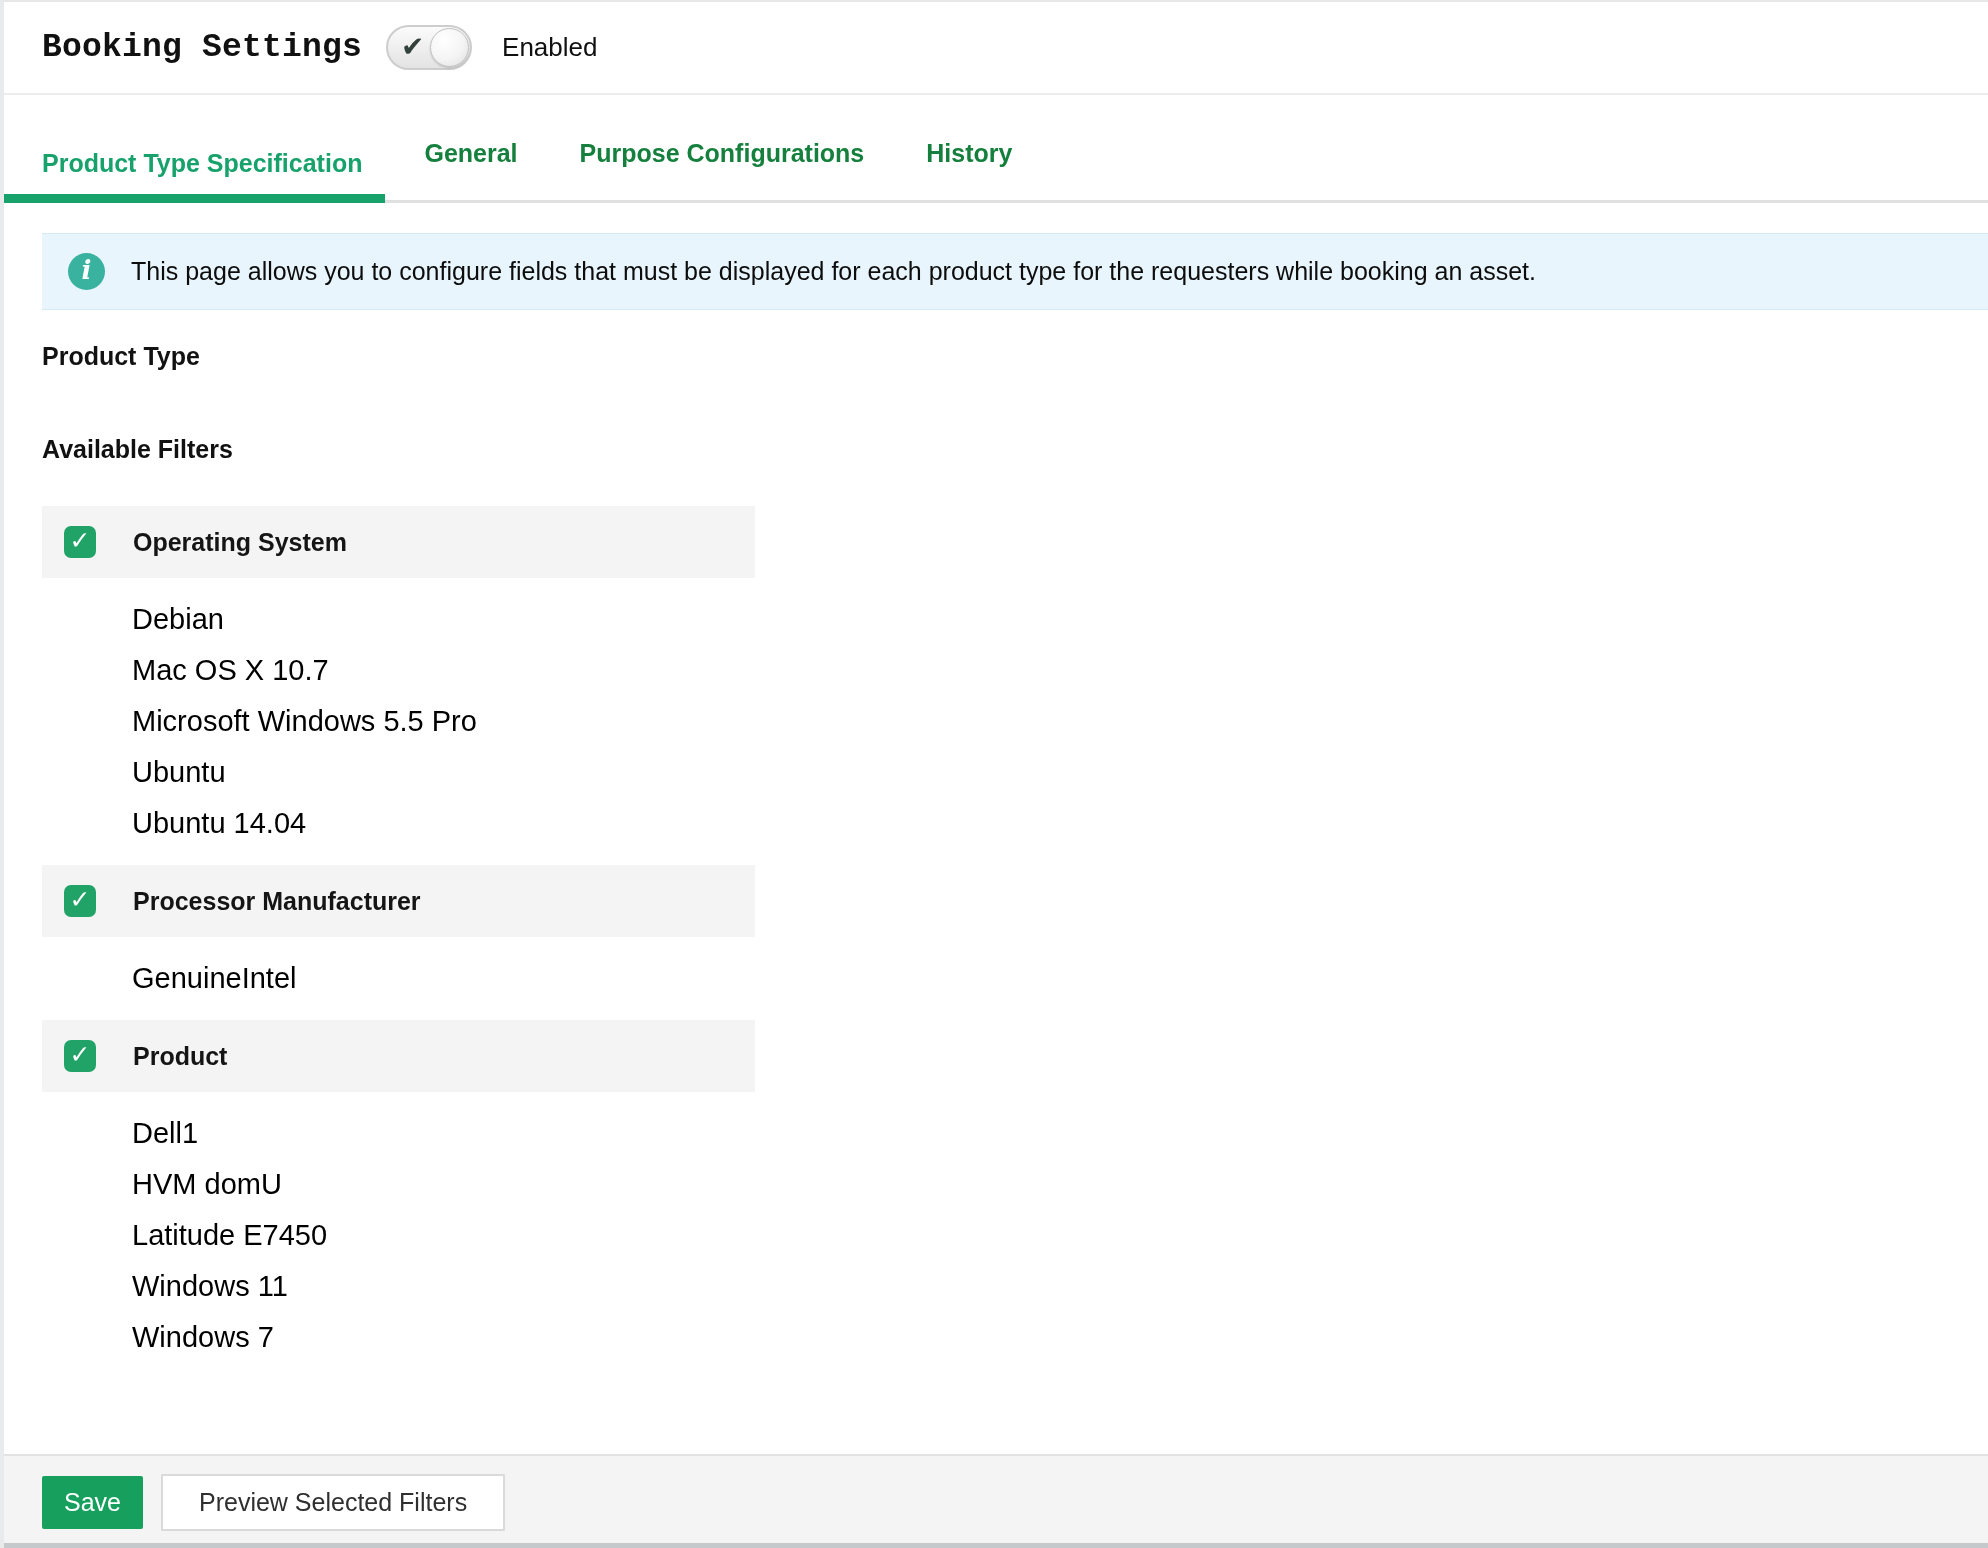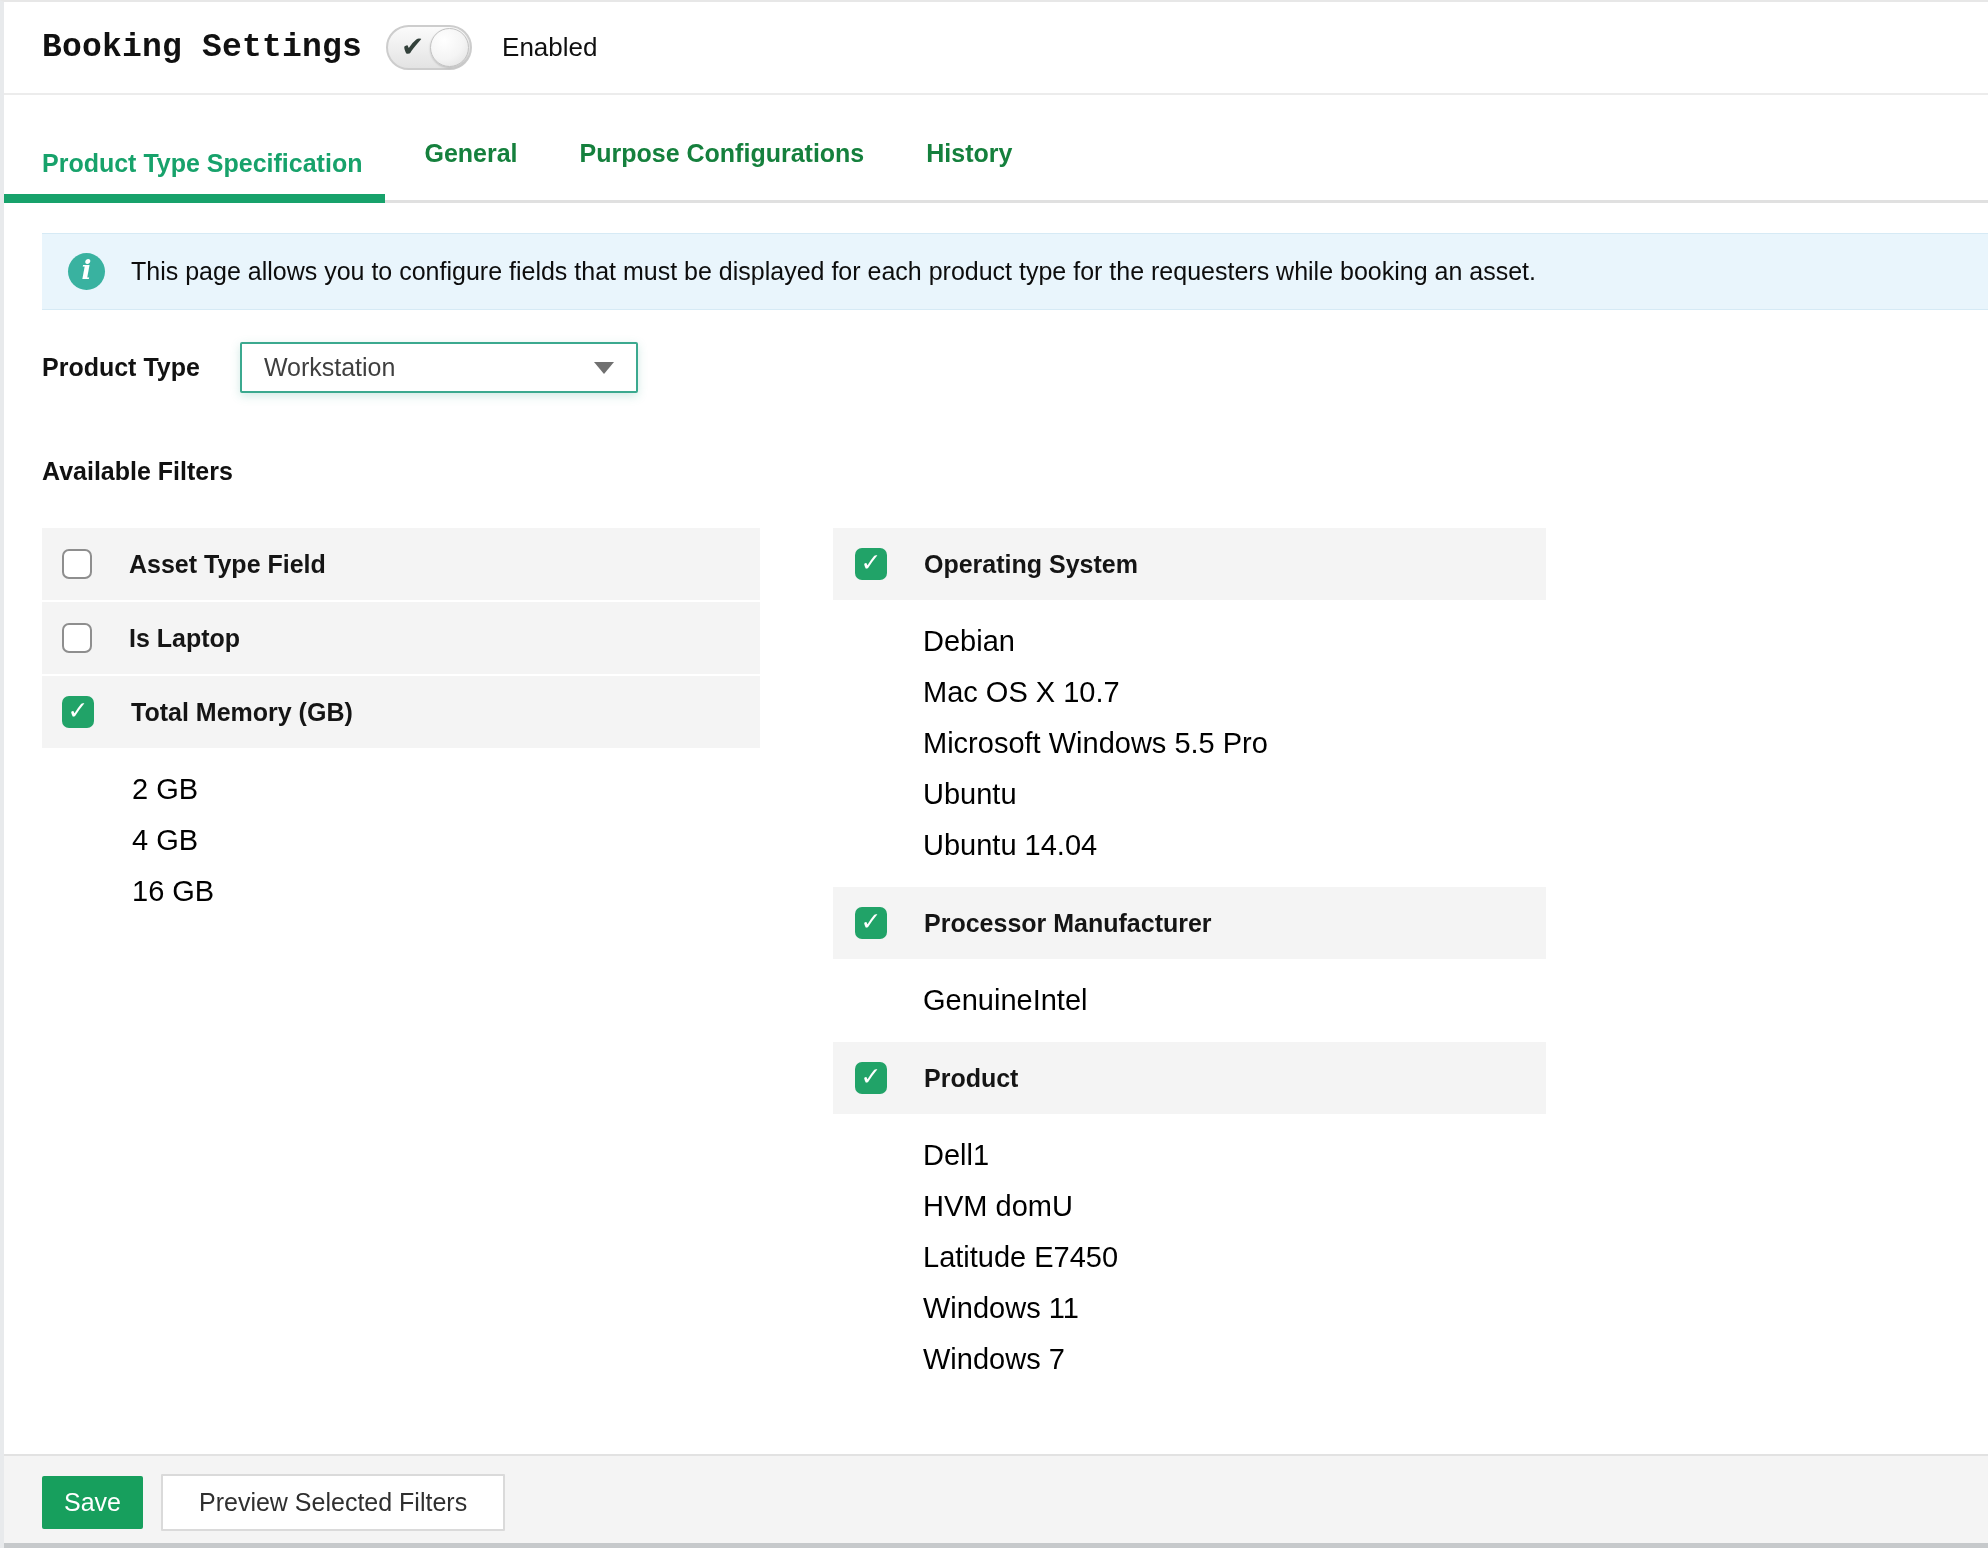--- a/index.html
+++ b/index.html
@@ -197,49 +197,26 @@
     </div>
   </div>
 
   <div class="banner">
     <div class="info-icon">i</div>
     <div class="banner-text">This page allows you to configure fields that must be displayed for each product type for the requesters while booking an asset.</div>
   </div>
 
   <div class="product-type-row">
     <div class="field-label">Product Type</div>
-    <div class="dropdown">
-      <span class="dropdown-value">Workstation</span>
-      <span class="caret"></span>
-    </div>
   </div>
 
   <div class="section-heading">Available Filters</div>
 
   <div class="filters">
 
-    <div class="col-left">
-      <div class="filter-row">
-        <span class="cb"></span>
-        <span class="filter-label">Asset Type Field</span>
-      </div>
-      <div class="filter-row">
-        <span class="cb"></span>
-        <span class="filter-label">Is Laptop</span>
-      </div>
-      <div class="filter-row">
-        <span class="cb checked"></span>
-        <span class="filter-label">Total Memory (GB)</span>
-      </div>
-      <ul class="value-list">
-        <li>2 GB</li>
-        <li>4 GB</li>
-        <li>16 GB</li>
-      </ul>
-    </div>
 
     <div class="col-right">
 
       <div class="filter-row">
         <span class="cb checked"></span>
         <span class="filter-label">Operating System</span>
       </div>
       <ul class="value-list">
         <li>Debian</li>
         <li>Mac OS X 10.7</li>

